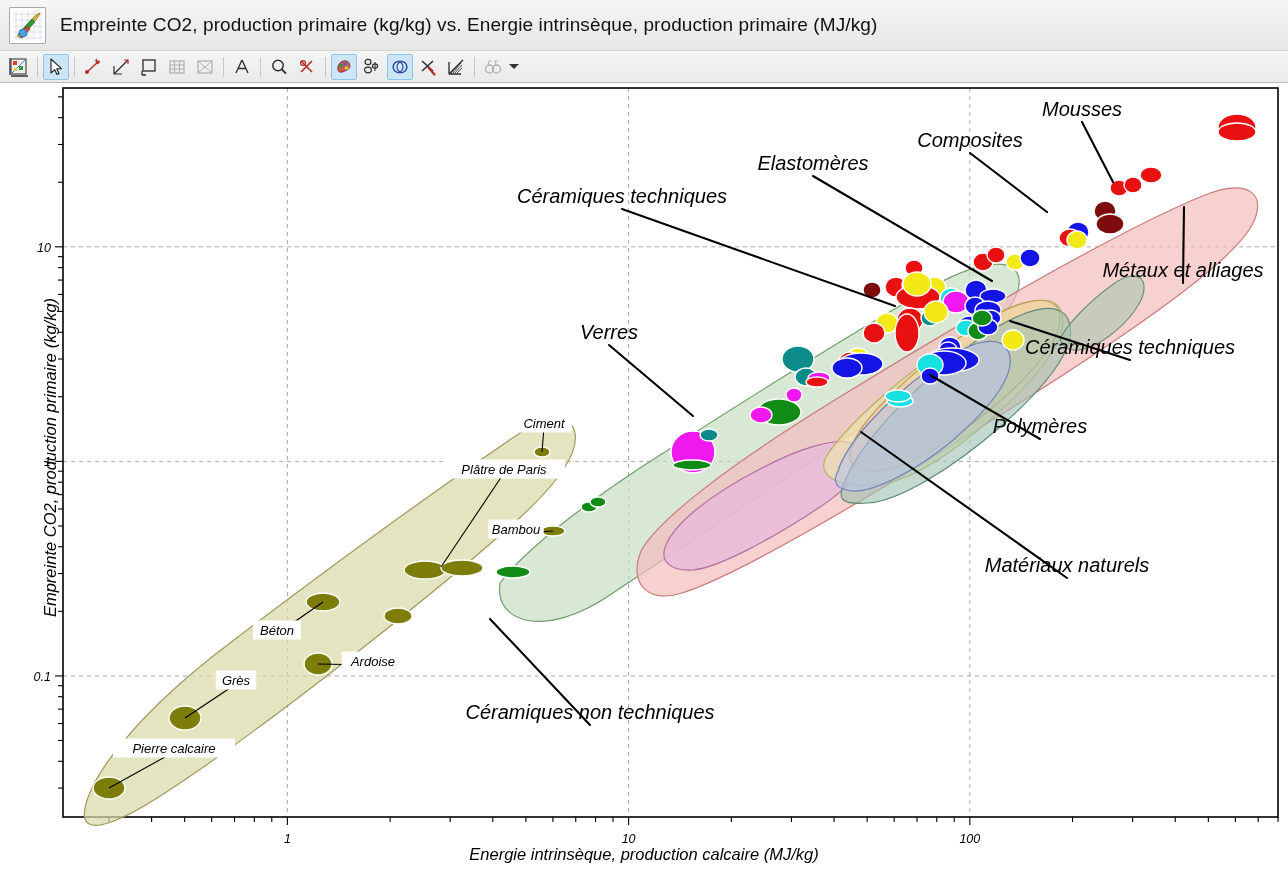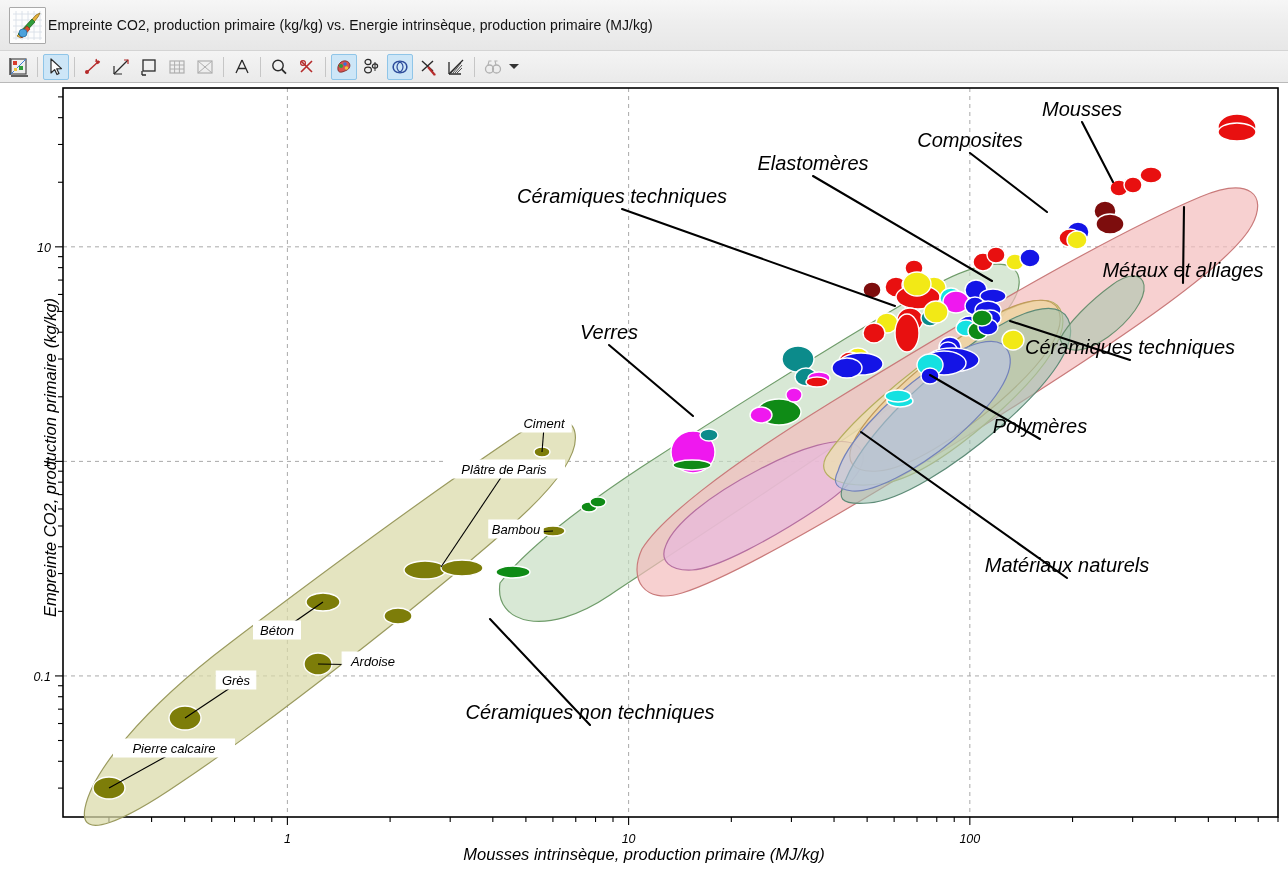--- a/index.html
+++ b/index.html
@@ -20,21 +20,21 @@
     display:flex;align-items:center;box-sizing:border-box;padding-left:9px;
   }
   .app-icon{
     width:35px;height:35px;flex:0 0 35px;
     border:1px solid #a9a9a9;background:#fdfdfd;
     position:relative;overflow:hidden;border-radius:1px;
     box-shadow:inset 0 0 0 1px #ffffff;
   }
   .app-icon svg{position:absolute;left:0;top:0;}
   .title-text{
-    margin-left:2px;font-size:14px;color:#111;letter-spacing:.1px;
+    margin-left:14px;font-size:19px;color:#111;letter-spacing:.1px;
     white-space:nowrap;
   }
 
   
   .toolbar{
     position:absolute;left:0;top:51px;width:1288px;height:32px;
     background:linear-gradient(to bottom,#f4f4f4,#eaeaea);
     border-bottom:1px solid #b9b9b9;
     display:flex;align-items:center;box-sizing:border-box;padding-left:5px;
   }
@@ -499,18 +499,18 @@
           <text x="628.612080441029" y="760" text-anchor="middle" class="tick-txt">10</text>
           <text x="969.8402535687773" y="760" text-anchor="middle" class="tick-txt">100</text>
           <text x="51" y="597.9222103812369" text-anchor="end" class="tick-txt">0.1</text>
           <text x="51" y="383.38045916153146" text-anchor="end" class="tick-txt">1</text>
           <text x="51" y="168.838707941826" text-anchor="end" class="tick-txt">10</text>
         </g>
     </svg>
 
     <div style="position:absolute;left:0;top:0;width:1288px;height:794px;pointer-events:none;">
       <div style="position:absolute;left:0;top:762px;width:1288px;text-align:center;
-                  font-size:16.5px;color:#000;">Mousses intrinsèque, production primaire (MJ/kg)</div>
+                  font-size:16.5px;color:#000;">Energie intrinsèque, production calcaire (MJ/kg)</div>
       <div style="position:absolute;left:-320px;top:365px;width:740px;text-align:center;
                   font-size:16.5px;color:#000;transform:rotate(-90deg);">Empreinte CO2, production primaire (kg/kg)</div>
     </div>
   </div>
 </div>
 
 </body></html>

